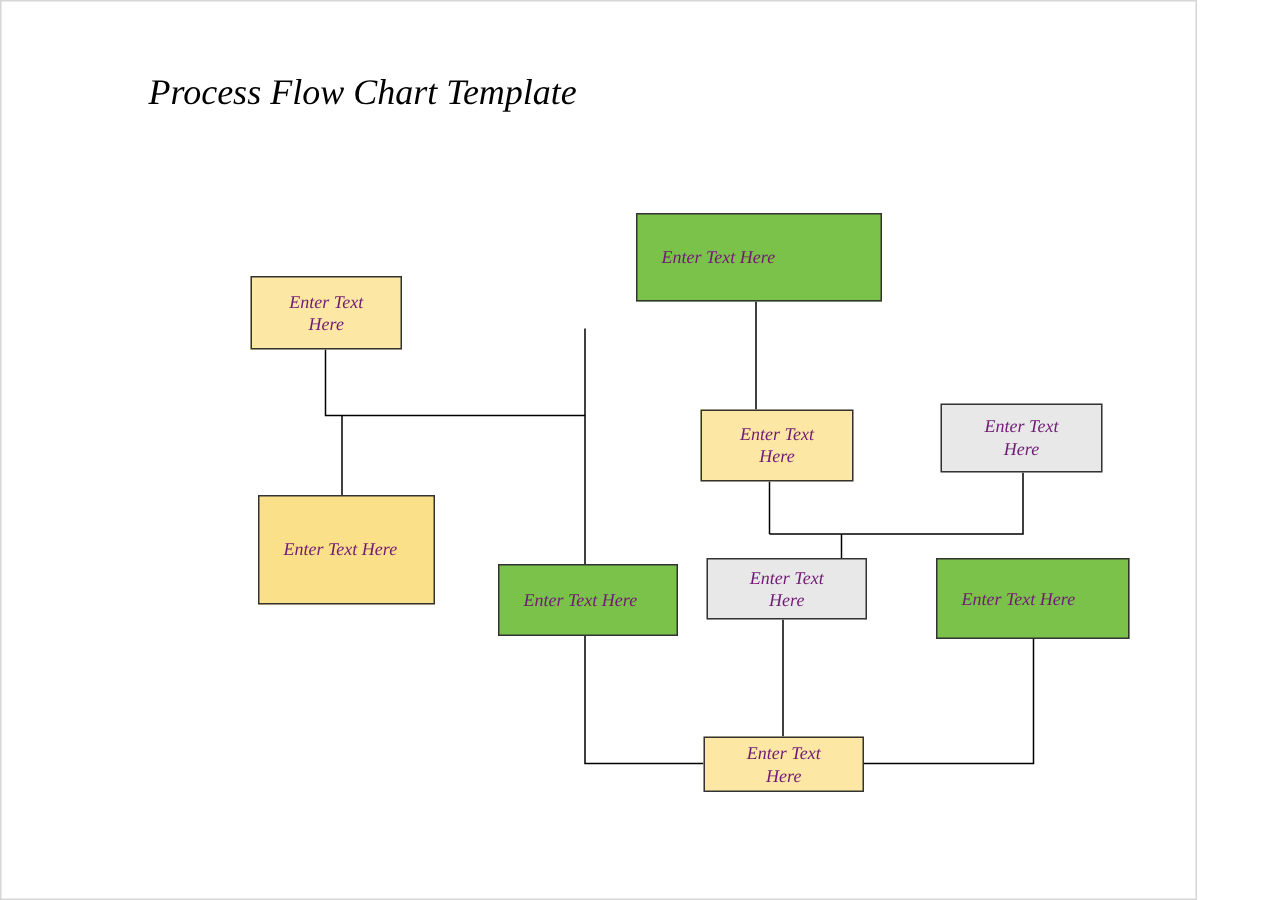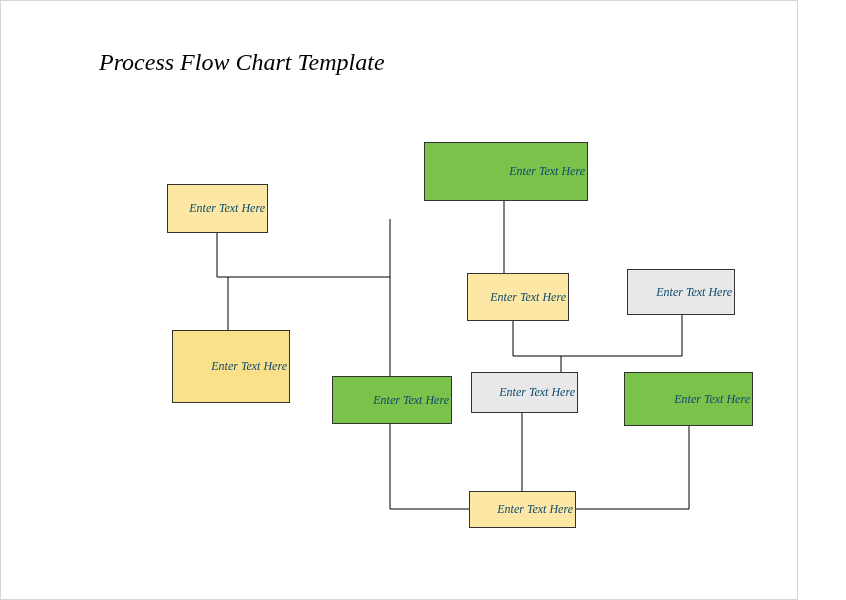--- a/index.html
+++ b/index.html
@@ -24,26 +24,26 @@
     font-style: italic;
     color: #000;
     font-family: Georgia, 'Times New Roman', serif;
   }
   .box {
     position: absolute;
     border: 1px solid #333;
     box-sizing: border-box;
     display: flex;
     align-items: center;
-    justify-content: flex-end;
+    justify-content: flex-start;
     font-style: italic;
     font-size: 12px;
-    color: #0c4a6e;
+    color: #701a75;
     text-align: center;
-    padding: 2px;
+    padding: 16px;
   }
   .yellow { background: #fde7a4; }
   .yellow-dark { background: #fbe08a; }
   .green  { background: #7ac24a; }
   .gray   { background: #e8e8e8; }
   svg.connectors {
     position: absolute;
     left: 0; top: 0;
     width: 846px; height: 600px;
     pointer-events: none;

